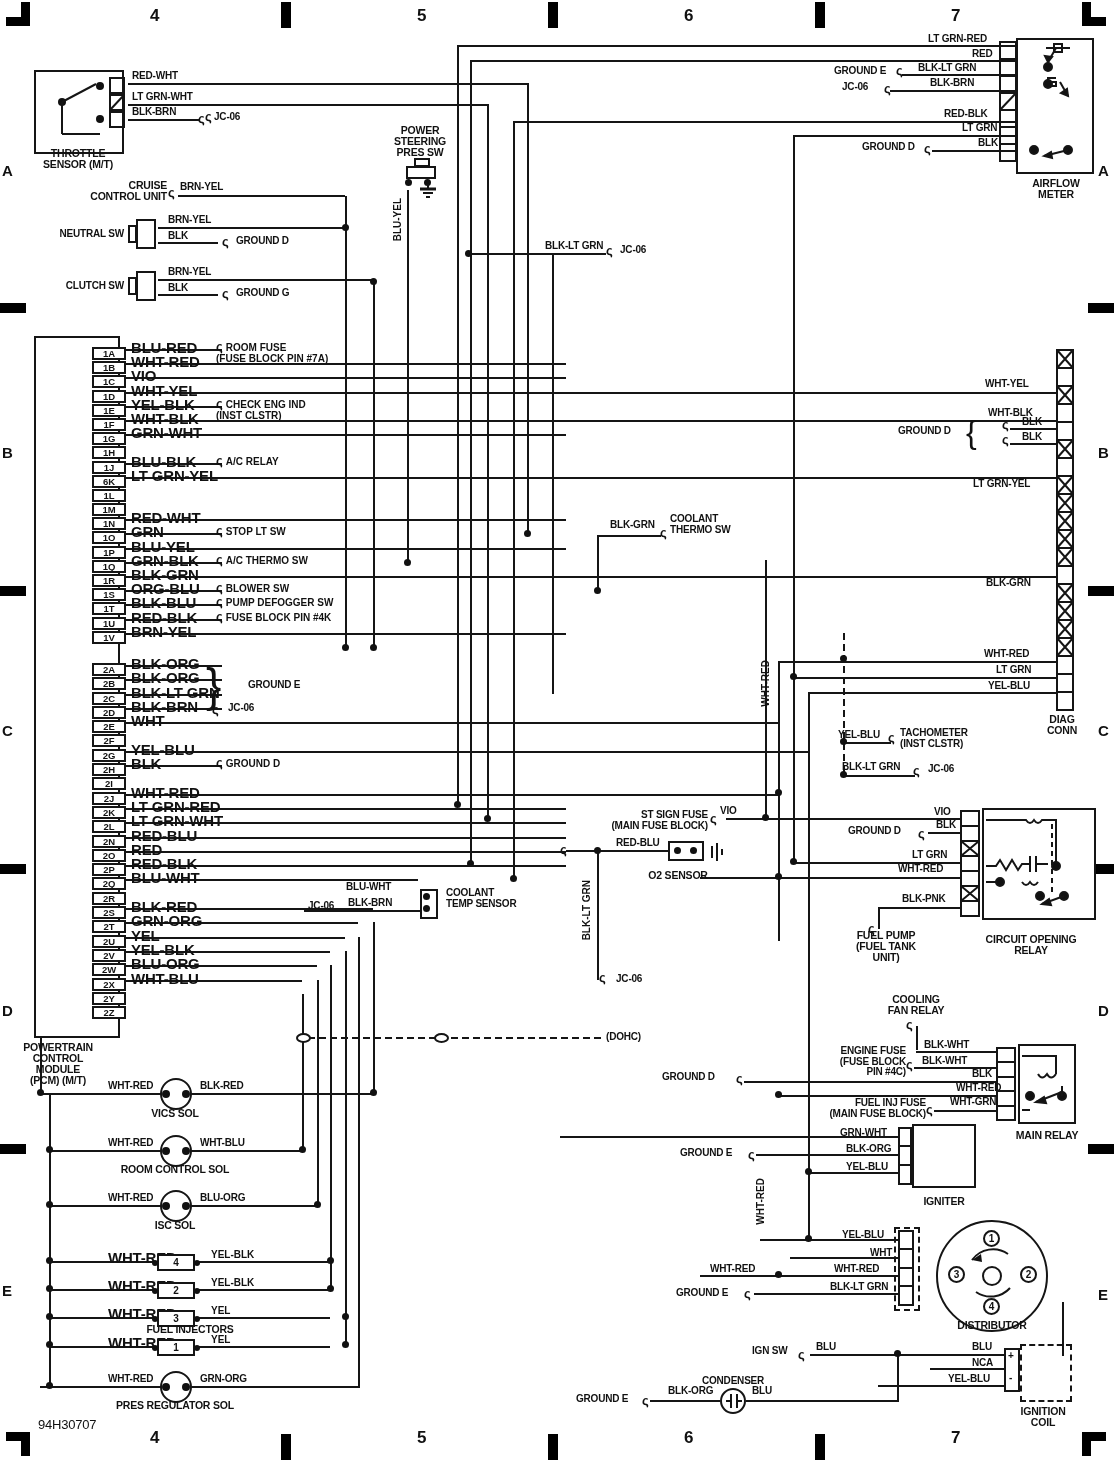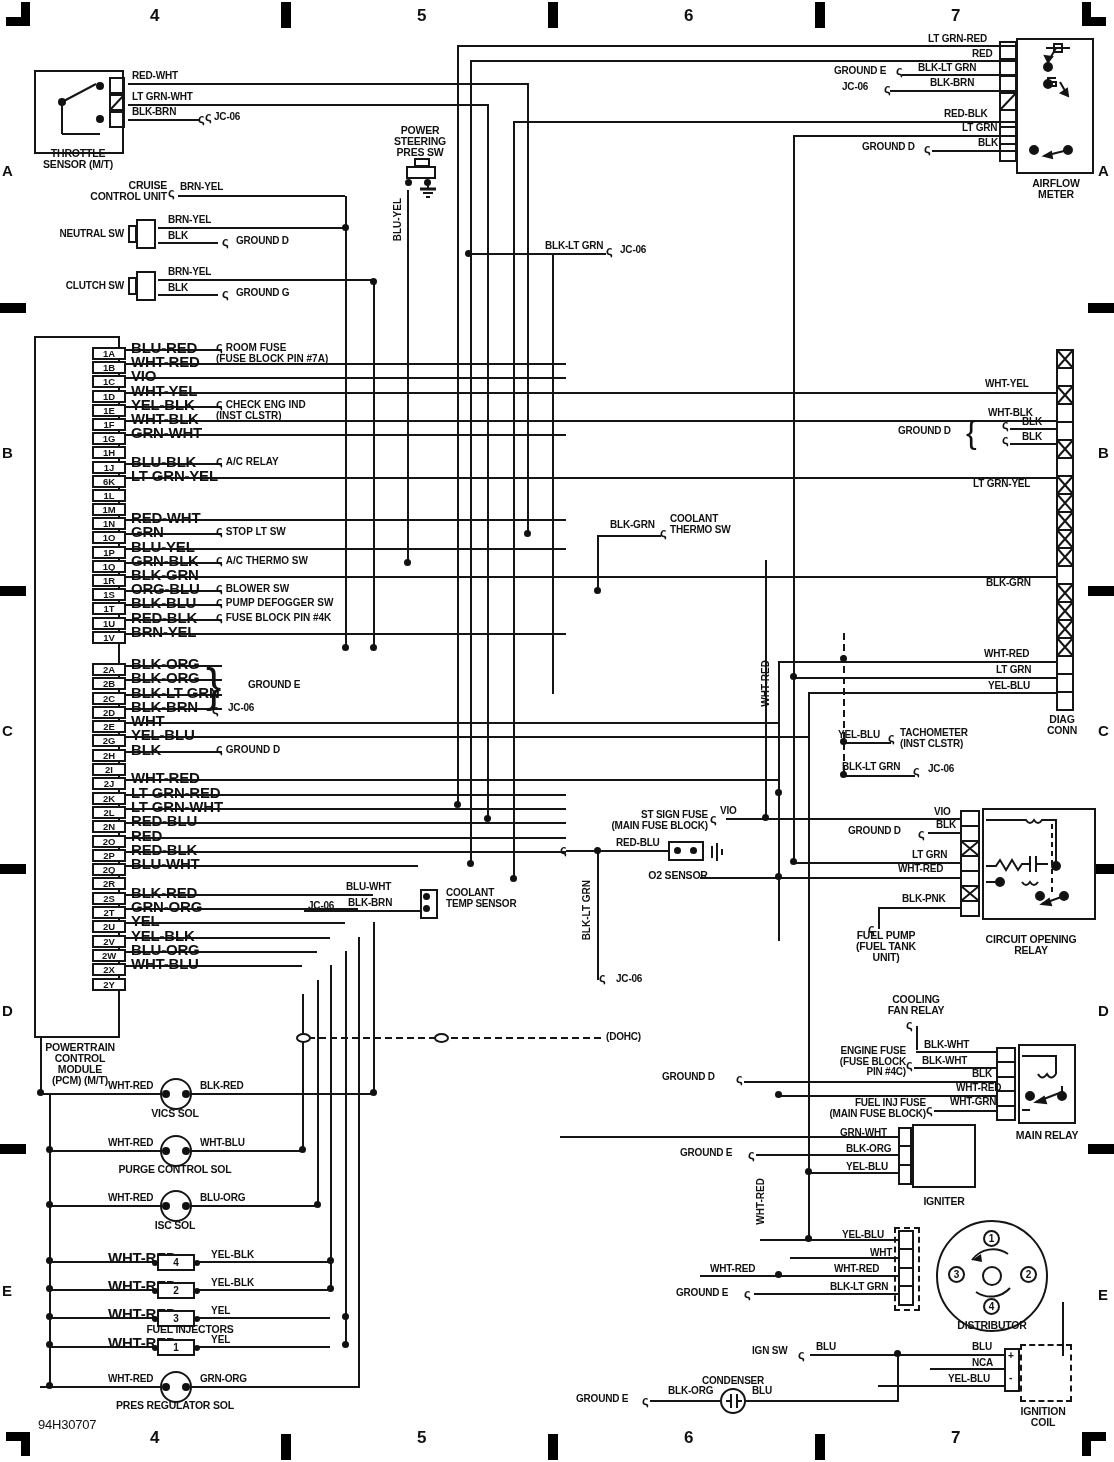--- a/index.html
+++ b/index.html
@@ -508,20 +508,26 @@
         <span class="wl">BLK-BRN</span>
 
       </div>
       <div class="pinrow">
         <i class="h" style="width: 652px;"></i>
         <span class="pinbox">2E</span>
         <span class="wl">WHT</span>
 
       </div>
       <div class="pinrow">
+
+        <span class="pinbox">2F</span>
+        <span class="wl"></span>
+
+      </div>
+      <div class="pinrow">
         <i class="h" style="width: 682px;"></i>
         <span class="pinbox">2G</span>
         <span class="wl">YEL-BLU</span>
 
       </div>
       <div class="pinrow">
         <i class="h" style="width: 96px;"></i>
         <span class="pinbox">2H</span>
         <span class="wl">BLK</span>
         <span class="dest"><span class="dsq"></span><span>GROUND D</span></span>
@@ -612,28 +618,34 @@
       </div>
       <div class="pinrow">
         <i class="h" style="width: 176px;"></i>
         <span class="pinbox">2X</span>
         <span class="wl">WHT-BLU</span>
 
       </div>
       <div class="pinrow">
 
         <span class="pinbox">2Y</span>
+        <span class="wl"></span>
+
+      </div>
+      <div class="pinrow">
+
+        <span class="pinbox">2Z</span>
         <span class="wl"></span>
 
       </div>
     </div>
   <span class="brace" style="left:206px;top:658px;font-size:46px">}</span>
   <span class="l" style="left:248px;top:680px">GROUND E</span>
   <span class="l" style="left:228px;top:703px">JC-06</span>
-  <div class="t" style="left:22px;top:1042px;width:116px">POWERTRAIN
+  <div class="t" style="left:0;top:1042px;width:116px">POWERTRAIN
 CONTROL
 MODULE
 (PCM) (M/T)</div>
 
   <svg style="left:1056px;top:350px" width="18" height="360">
     <g fill="none" stroke="#151515" stroke-width="2">
       <rect x="1" y="0" width="16" height="360"></rect>
       <line x1="1" y1="18" x2="17" y2="18"></line>
         <line x1="1" y1="36" x2="17" y2="36"></line>
         <line x1="1" y1="54" x2="17" y2="54"></line>
@@ -844,21 +856,21 @@
   </svg>
   <span class="l" style="left:752px;top:1386px">BLU</span>
 
   <span class="l" style="left:108px;top:1081px">WHT-RED</span>
   <div class="sol" style="left:160px;top:1078px"></div>
   <span class="l" style="left:200px;top:1081px">BLK-RED</span>
   <div class="t" style="left:130px;top:1108px;width:90px">VICS SOL</div>
   <span class="l" style="left:108px;top:1138px">WHT-RED</span>
   <div class="sol" style="left:160px;top:1135px"></div>
   <span class="l" style="left:200px;top:1138px">WHT-BLU</span>
-  <div class="t" style="left:100px;top:1164px;width:150px">PURGE CONTROL SOL</div>
+  <div class="t" style="left:100px;top:1164px;width:150px">ROOM CONTROL SOL</div>
   <span class="l" style="left:108px;top:1193px">WHT-RED</span>
   <div class="sol" style="left:160px;top:1190px"></div>
   <span class="l" style="left:200px;top:1193px">BLU-ORG</span>
   <div class="t" style="left:130px;top:1220px;width:90px">ISC SOL</div>
 
   <div class="injlist">
 
   <div class="injrow">
         <i class="h"></i>
         <span class="wl">WHT-RED</span>

